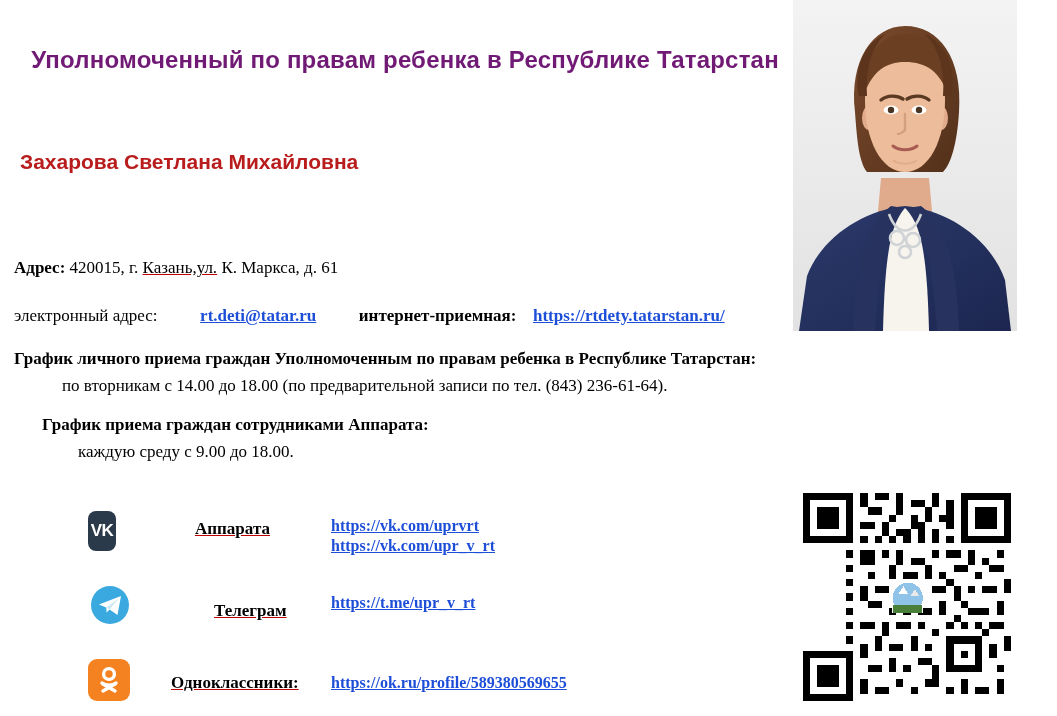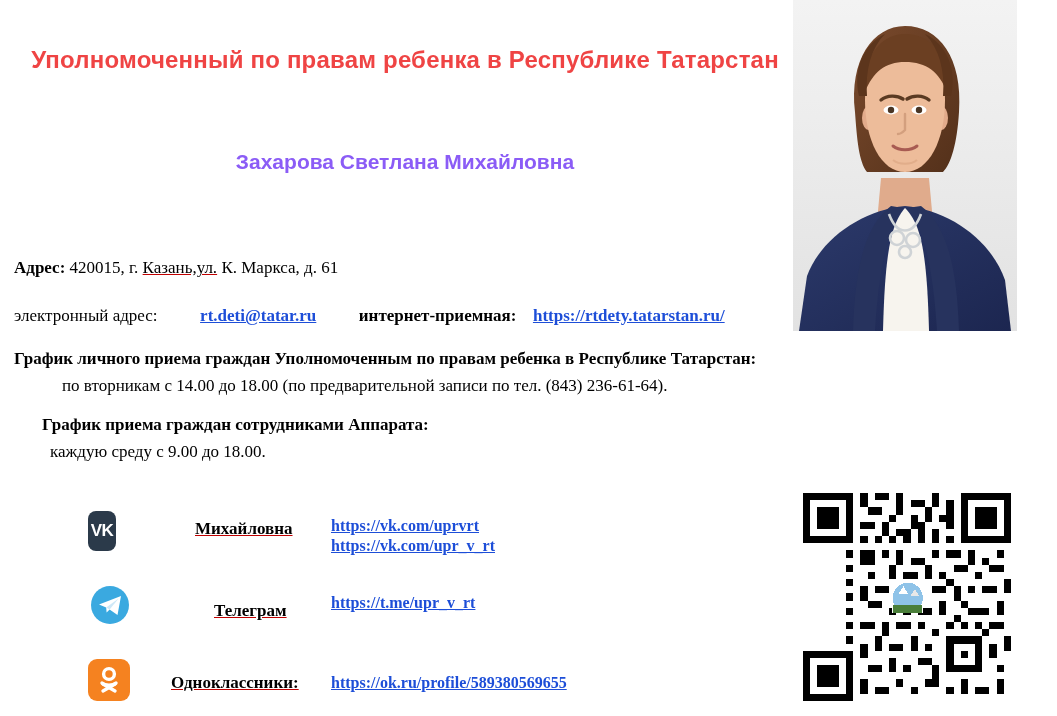--- a/index.html
+++ b/index.html
@@ -24,33 +24,32 @@
   .title {
     position: absolute;
     left: 20px;
     top: 44px;
     width: 770px;
     text-align: center;
     font-family: "Liberation Sans", sans-serif;
     font-weight: bold;
     font-size: 24px;
     line-height: 1.32;
-    color: #ef4444;
+    color: #701a75;
     letter-spacing: 0.2px;
   }
   .subtitle {
     position: absolute;
     left: 20px;
     top: 150px;
     width: 770px;
-    text-align: center;
     font-family: "Liberation Sans", sans-serif;
     font-weight: bold;
     font-size: 21px;
-    color: #8b5cf6;
+    color: #b91c1c;
   }
 
   
   .photo-frame {
     position: absolute;
     left: 793px;
     top: 0px;
     width: 224px;
     height: 331px;
     overflow: hidden;
@@ -108,21 +107,21 @@
     position: absolute;
     left: 14px;
     top: 415px;
     font-size: 17px;
     font-weight: bold;
     white-space: nowrap;
     margin-left: 28px;
   }
   .sched2-body {
     position: absolute;
-    left: 50px;
+    left: 78px;
     top: 442px;
     font-size: 17px;
     white-space: nowrap;
   }
 
   
   .social {
     position: absolute;
     left: 88px;
     top: 505px;
@@ -283,21 +282,21 @@
 
   <div class="sched2-head">График приема граждан сотрудниками Аппарата:</div>
   <div class="sched2-body">каждую среду с 9.00 до 18.00.</div>
 
   <div class="social">
 
     <div class="srow" id="row-vk">
       <div class="sicon">
         <div class="vk-box">VK</div>
       </div>
-      <div class="slabel">Михайловна</div>
+      <div class="slabel">Аппарата</div>
       <div class="slinks">
         <a class="lnk">https://vk.com/uprvrt</a>
         <a class="lnk">https://vk.com/upr_v_rt</a>
       </div>
     </div>
 
     <div class="srow" id="row-tg">
       <div class="sicon">
         <svg width="44" height="44" viewBox="0 0 44 44" xmlns="http://www.w3.org/2000/svg">
           <circle cx="22" cy="22" r="19" fill="#3AA9E0"></circle>

